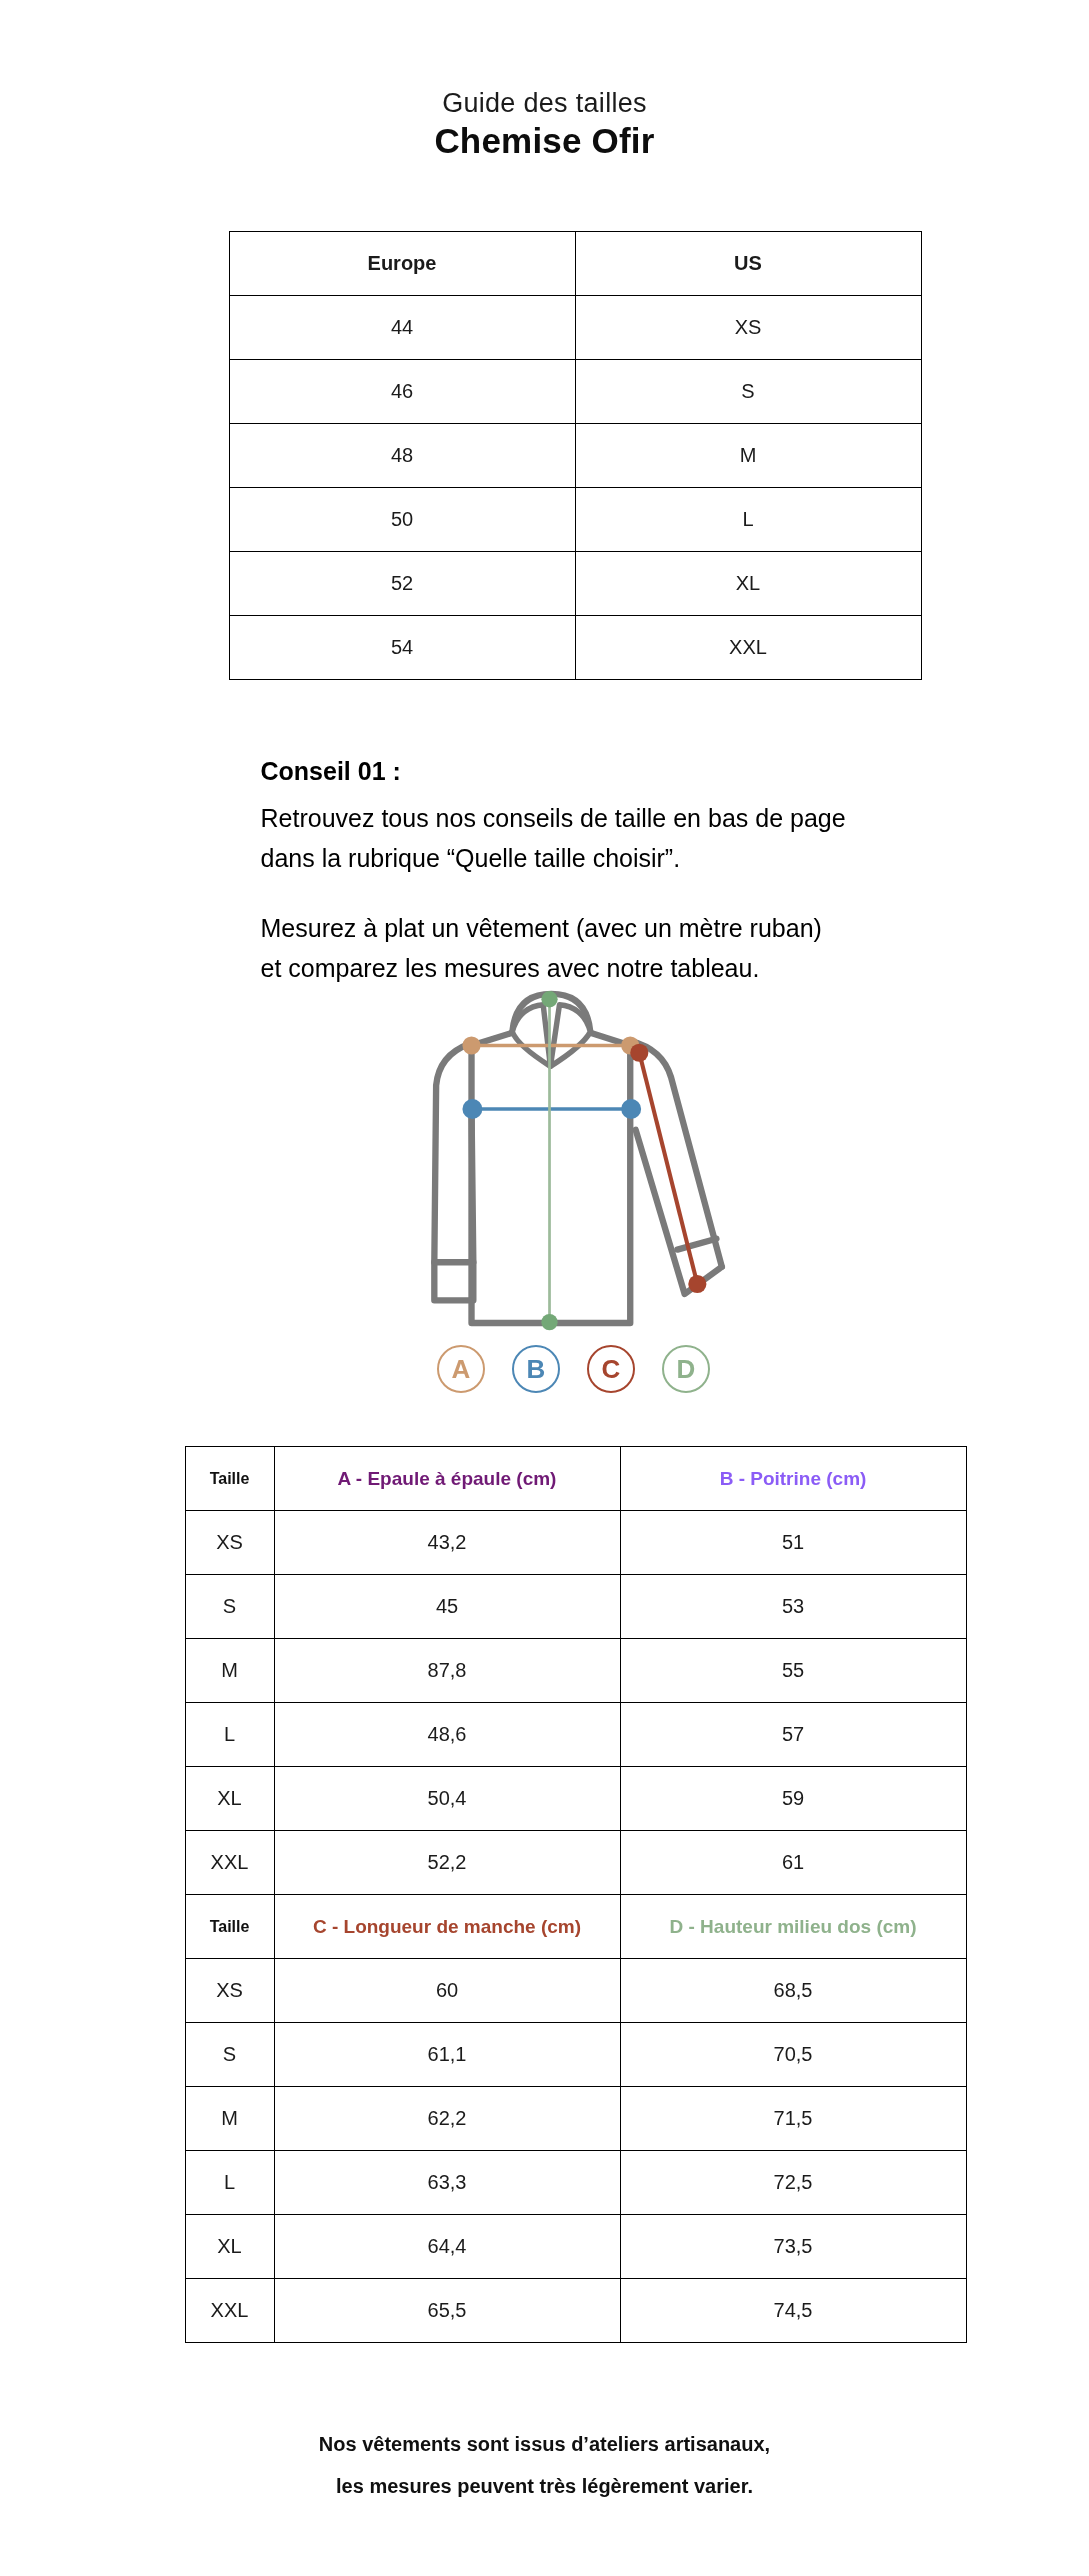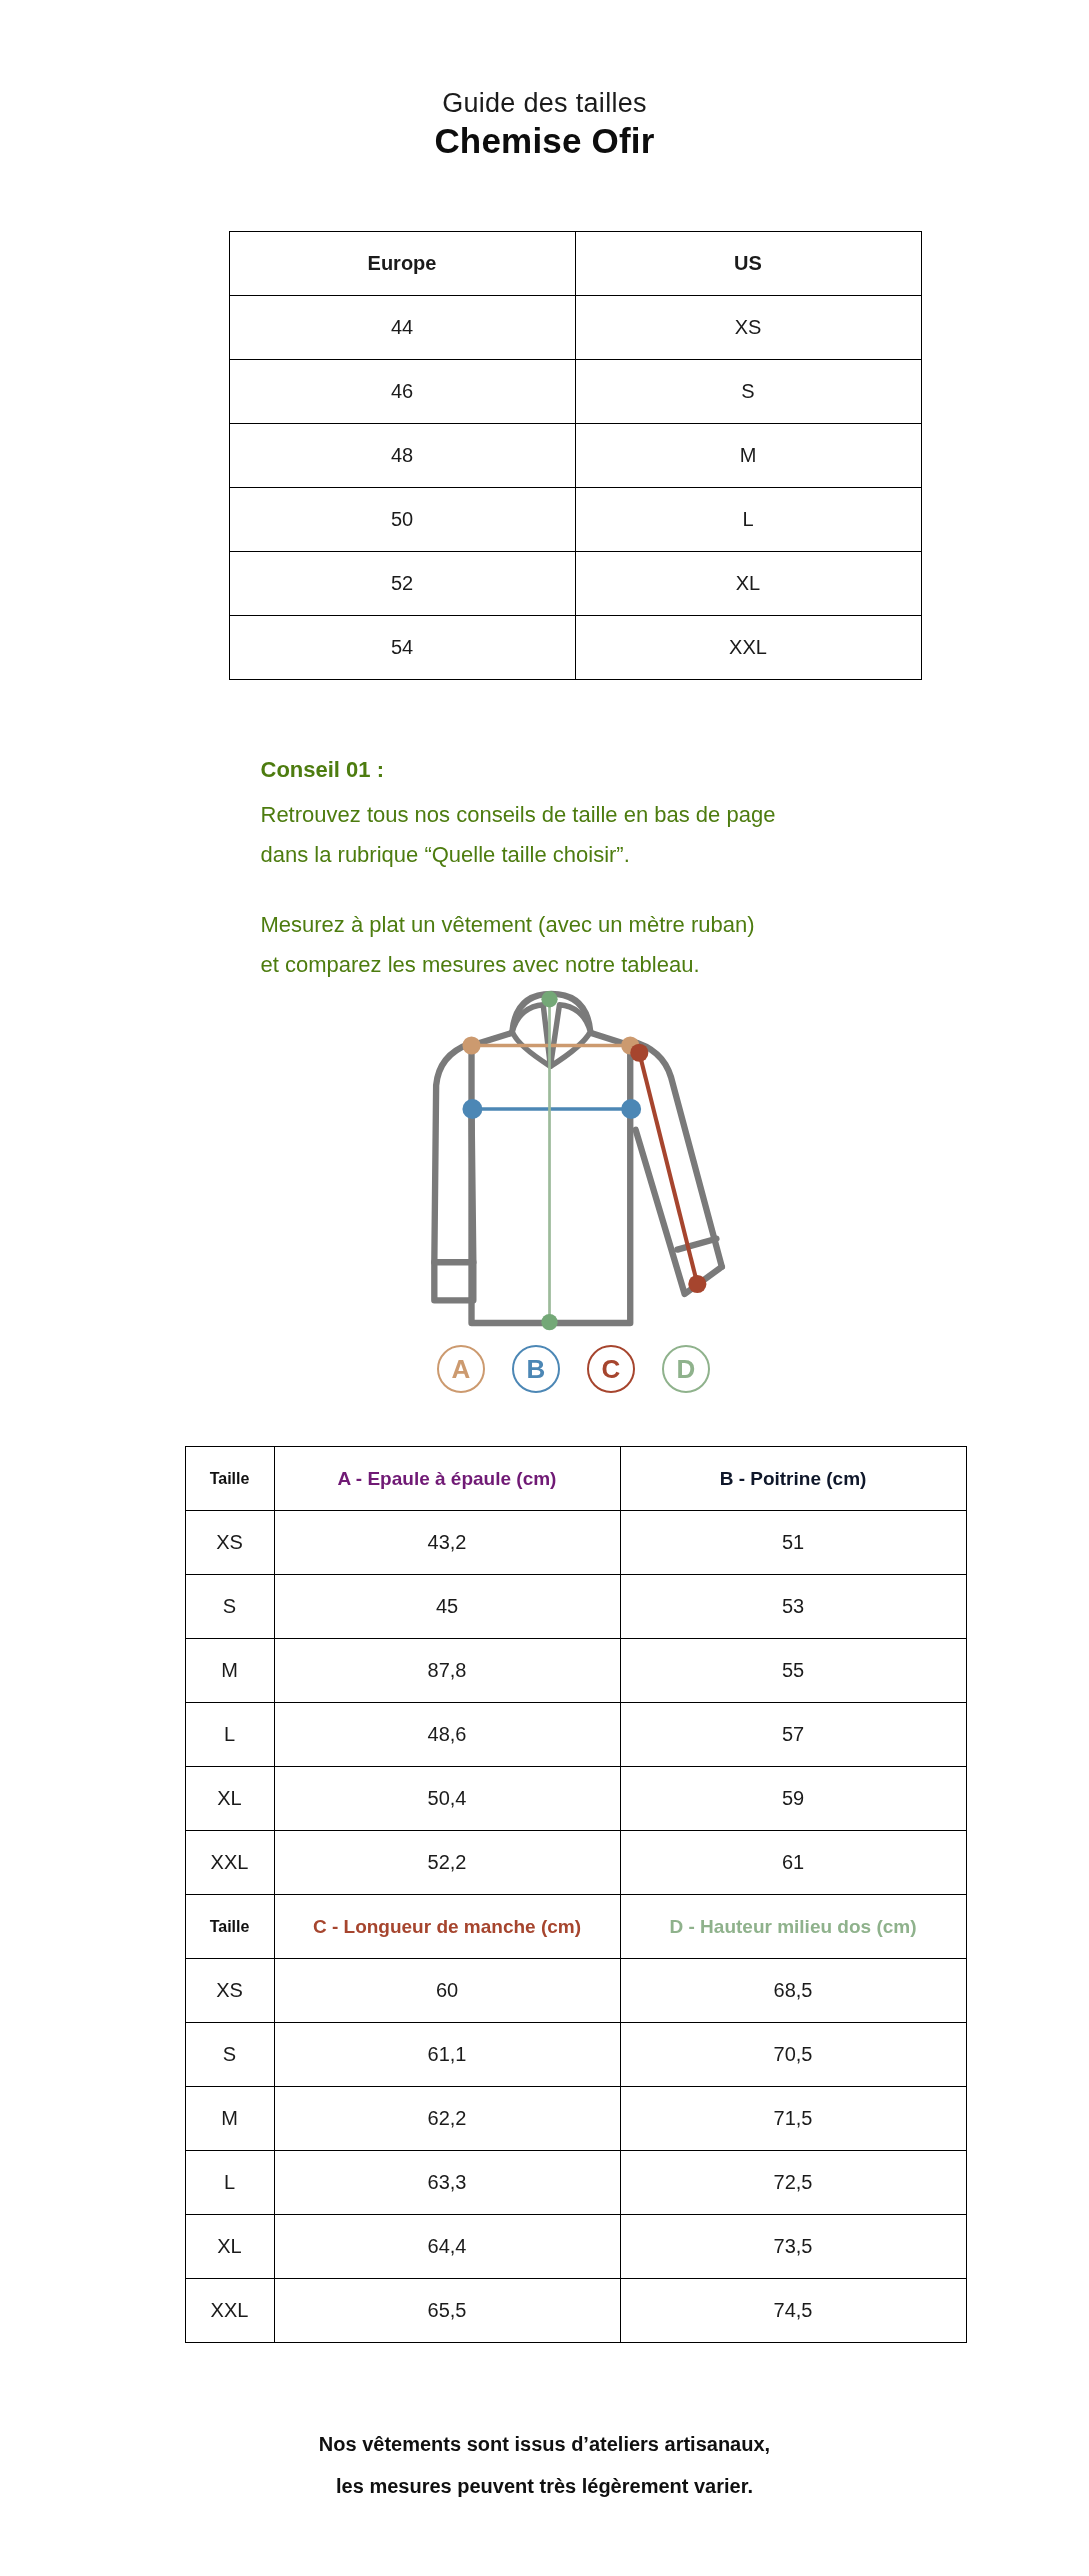--- a/index.html
+++ b/index.html
@@ -13,21 +13,21 @@
   .title-main { position:absolute; top:121px; left:0; width:100%; text-align:center;
                 font-size:35px; font-weight:700; letter-spacing:0.2px; color:#0d0d0d; }
 
   table { border-collapse:collapse; table-layout:fixed; background:#fff; }
   td, th { border:1.8px solid #000; height:64px; text-align:center; vertical-align:middle;
            font-size:20px; font-weight:400; color:#1b1b1b; padding:0 5.4px; }
   th { font-weight:700; }
 
   .tbl-conversion { position:absolute; left:200px; top:231px; width:692px; }
 
-  .tips { position:absolute; left:232px; top:757px; width:636px; font-size:22px; color:#4d7c0f; }
+  .tips { position:absolute; left:232px; top:757px; width:636px; font-size:25px; color:#000000; }
   .tip-title { font-weight:700; margin-bottom:11.8px; }
   .tip-lines { line-height:40px; font-weight:400; }
   .tip + .tip { margin-top:30px; }
 
   .diagram-wrap { position:absolute; left:350px; top:981px; width:390px; height:363px; }
 
   .legend { position:absolute; left:339px; top:1345px; width:412px;
             display:flex; justify-content:center; gap:27px; }
   .legend-badge { width:48px; height:48px; border-radius:50%; border:2.7px solid currentColor;
                   display:flex; align-items:center; justify-content:center;
@@ -158,21 +158,21 @@
   <table class="tbl-measures">
     <colgroup>
         <col style="width:89px">
         <col style="width:346px">
         <col style="width:346px">
       </colgroup>
     <tbody>
         <tr>
       <th class="size-head">Taille</th>
       <th class="measure-head" style="color: #701a75;">A - Epaule à épaule (cm)</th>
-      <th class="measure-head" style="color: #0f172a; margin-top: 8px;">B - Poitrine (cm)</th>
+      <th class="measure-head" style="color: #8b5cf6; margin-top: 8px;">B - Poitrine (cm)</th>
     </tr>
     <tr>
       <td>XS</td>
       <td>43,2</td>
       <td>51</td>
     </tr>
     <tr>
       <td>S</td>
       <td>45</td>
       <td>53</td>

